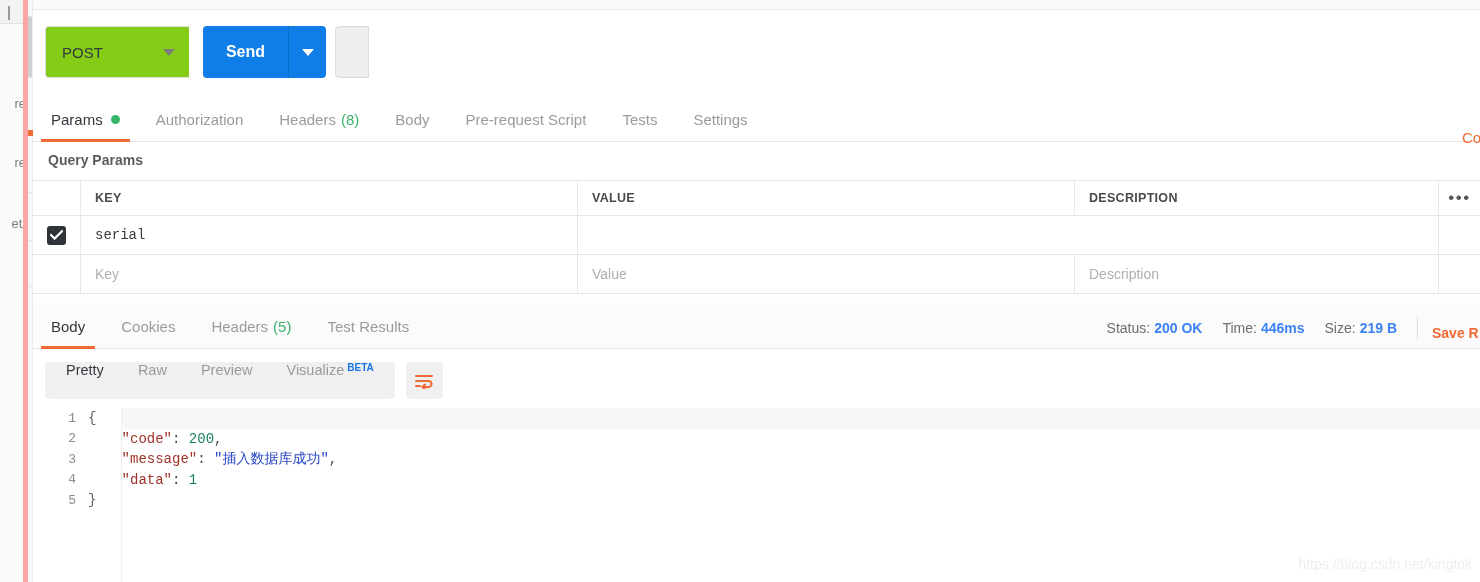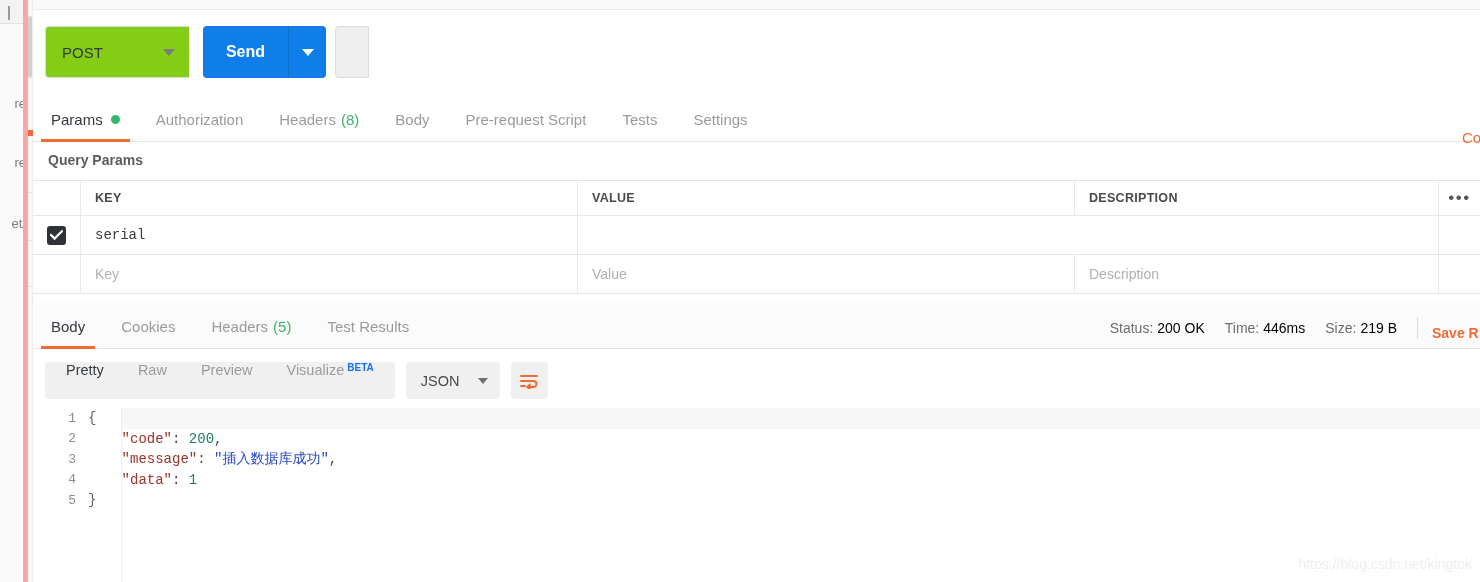--- a/index.html
+++ b/index.html
@@ -225,21 +225,21 @@
     border-bottom: 1px solid #e6e6e6;
     display: flex; align-items: flex-end;
   }
   .resp-meta {
     position: absolute; right: 0; top: 12px;
     display: flex; align-items: center;
     font-size: 14px; color: #6d6d6d;
     white-space: nowrap;
   }
   .meta-item { margin-right: 20px; }
-  .meta-val { color: #000000; margin-left: 4px; }
+  .meta-val { color: #3b82f6; margin-left: 4px; font-weight: bold; }
   .meta-sep { width:1px; height:22px; background:#dcdcdc; margin-right: 14px;}
   .save-resp { color: #f06a35; font-weight: bold; cursor: pointer; overflow:hidden; white-space:nowrap; width: 48px; margin-top: 10px; }
 
   
   .viewer-toolbar {
     position: absolute; left: 45px; top: 362px;
     display: flex; align-items: center;
   }
   .seg-group {
     height: 37px; background: #f0f0f0; border-radius: 4px;
@@ -465,24 +465,20 @@
         <span>Raw</span>
       </div>
       <div class="seg">
         <span>Preview</span>
       </div>
       <div class="seg">
         <span>Visualize</span>
         <span class="sup-beta">BETA</span>
       </div>
     </div>
-    <div class="json-select">
-      <span class="json-label">JSON</span>
-      <span class="caret-sm"></span>
-    </div>
     <div class="wrap-btn">
       <svg width="20" height="16" viewBox="0 0 20 16" aria-hidden="true">
         <path d="M2 3 H18" stroke="#f06a35" stroke-width="2" stroke-linecap="round"></path>
         <path d="M2 8 H14.5 a3 3 0 0 1 0 6 H9" stroke="#f06a35" stroke-width="2" fill="none" stroke-linecap="round"></path>
         <path d="M11 11.5 L8.2 14 L11 16.3" stroke="#f06a35" stroke-width="2" fill="none" stroke-linecap="round" stroke-linejoin="round"></path>
         <path d="M2 13 H6" stroke="#f06a35" stroke-width="2" stroke-linecap="round"></path>
       </svg>
     </div>
   </div>
 

